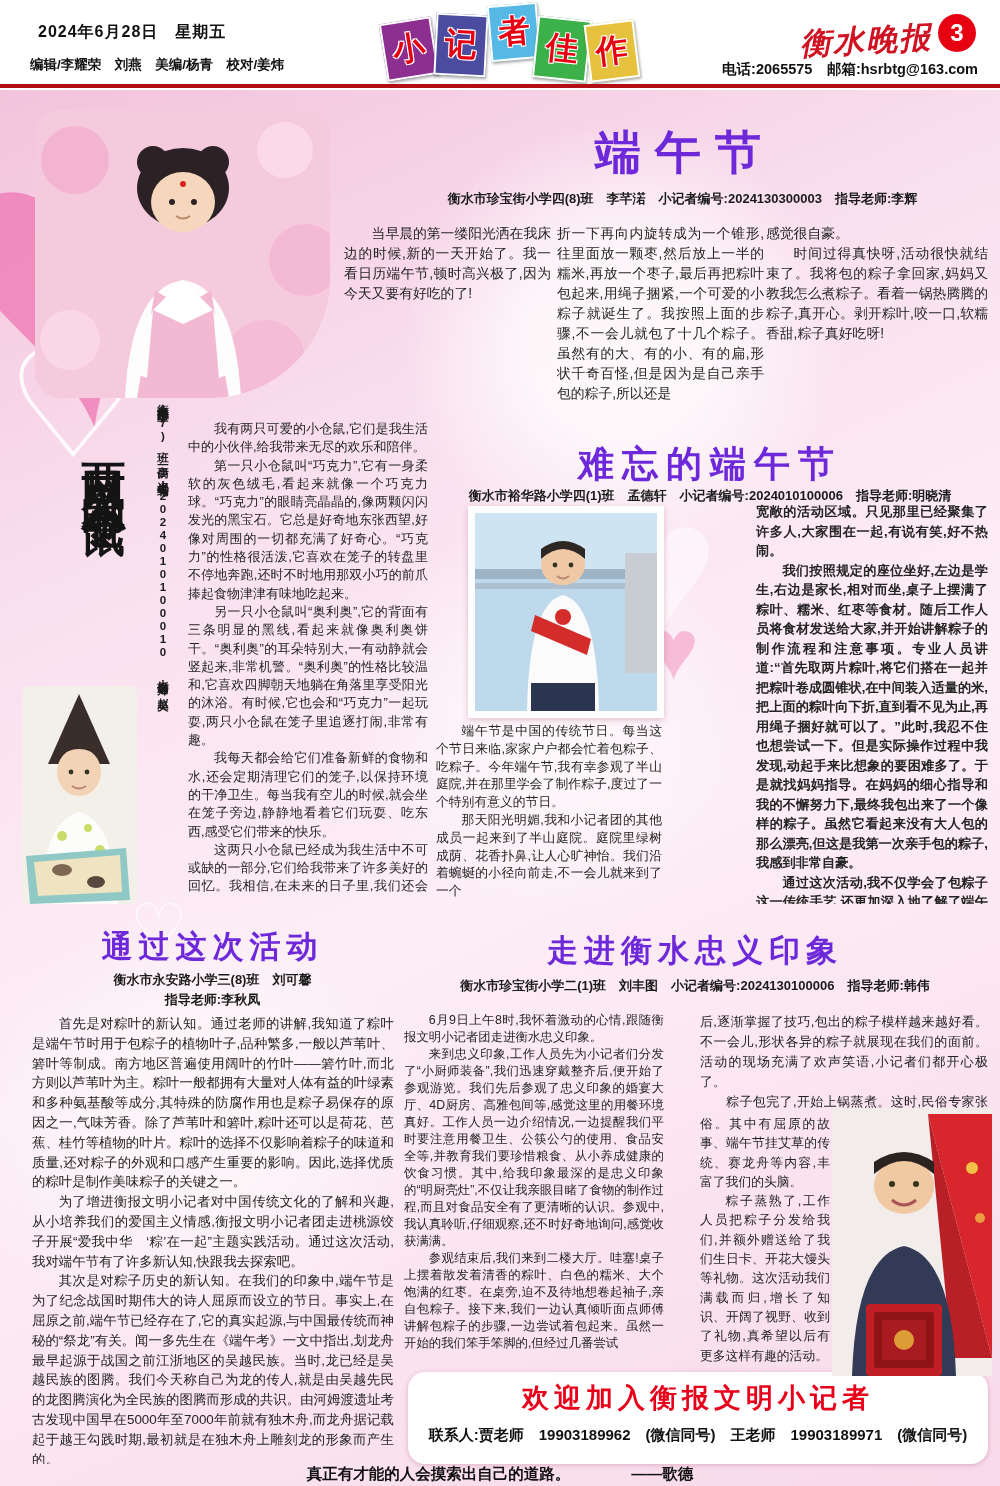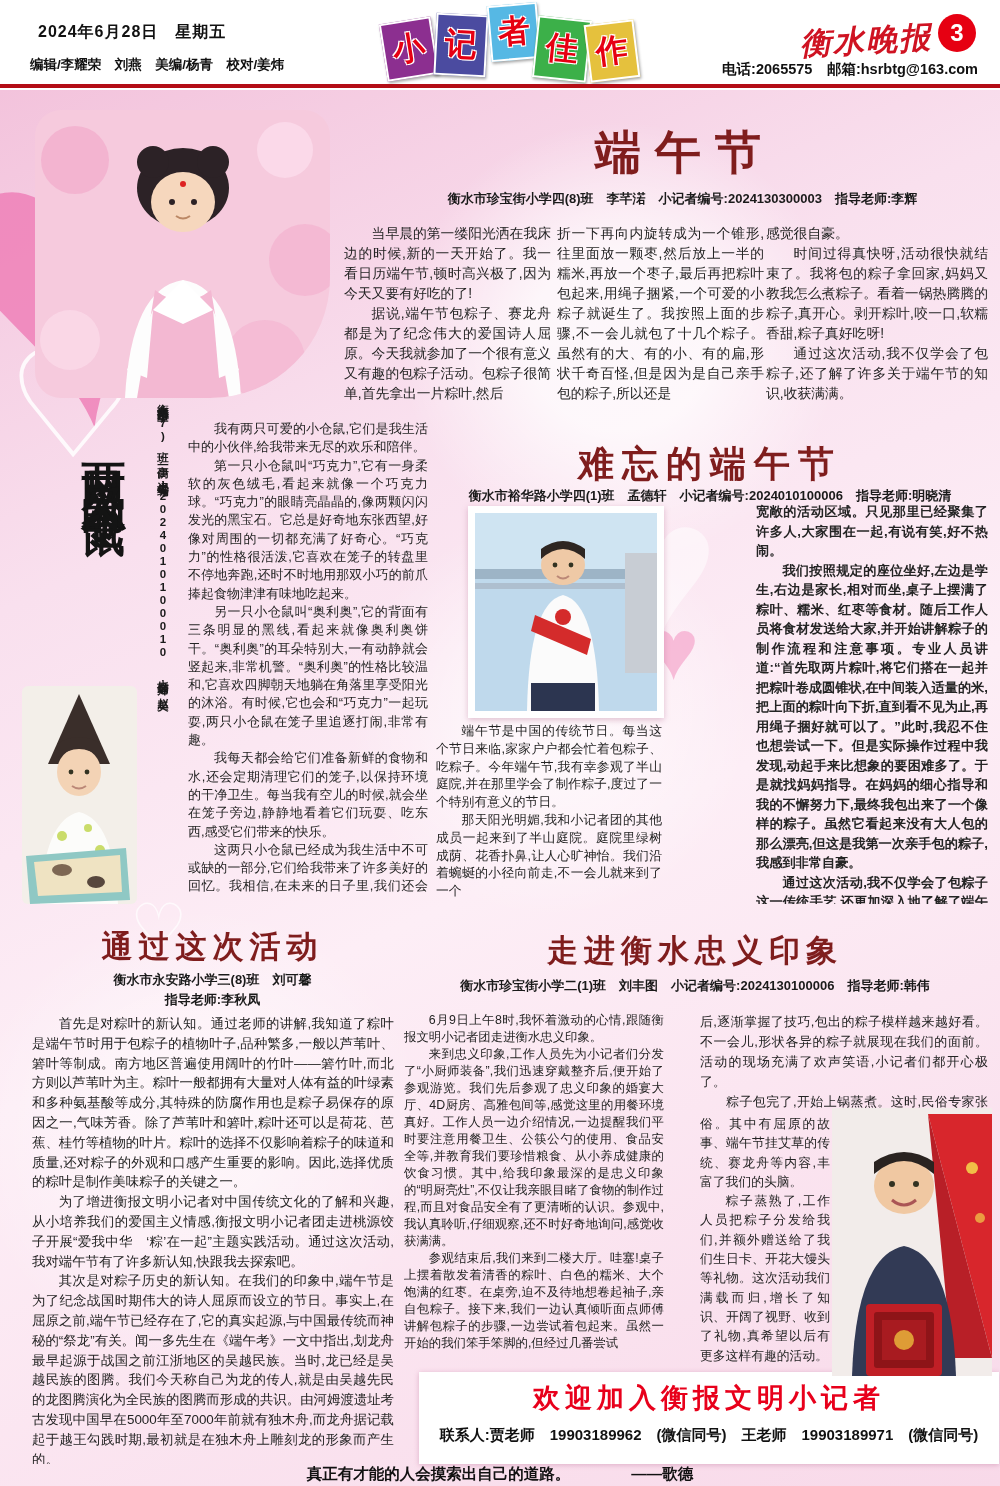--- a/index.html
+++ b/index.html
@@ -36,21 +36,21 @@
 
   
   .photo { position:absolute; overflow:hidden; }
   .photo svg { display:block; width:100%; height:100%; }
   .ph-hanfu { left:35px; top:110px; width:295px; height:288px; border-radius:26px 26px 120px 26px; }
   .ph-hamster { left:22px; top:686px; width:115px; height:218px; border-radius:6px; }
   .ph-boy { left:468px; top:506px; width:196px; height:212px; background:#fff; padding:7px; box-shadow:0 2px 6px rgba(170,90,130,.35); }
   .ph-flagboy { left:832px; top:1108px; width:160px; height:268px; z-index:6; }
 
   
-  .art-title { position:absolute; text-align:center; font-weight:900; color:#7f1d1d; font-family:"Liberation Sans","DejaVu Sans",sans-serif; }
+  .art-title { position:absolute; text-align:center; font-weight:900; color:#6d28d9; font-family:"Liberation Sans","DejaVu Sans",sans-serif; }
   .byline { position:absolute; text-align:center; font-size:13px; font-weight:700; color:#1a1a1a; }
   .col { position:absolute; overflow:hidden; text-align:justify; color:#242424; }
   .col p { margin:0; }
   .col p.ind { text-indent:2em; }
 
   .a1-title { left:380px; top:122px; width:610px; font-size:46px; letter-spacing:14px; }
   .a1-byline { left:375px; top:190px; width:615px; }
   .a1c { top:224px; height:182px; font-size:13.8px; line-height:20px; }
   .a1c1 { left:344px; width:207px; }
   .a1c2 { left:557px; width:207px; }
@@ -71,21 +71,21 @@
   .xr-byline2 { left:30px; top:991px; width:365px; }
   .xr-body { left:32px; top:1014px; width:362px; height:450px; font-size:13.4px; line-height:19.8px; }
 
   .zy-title { left:400px; top:930px; width:590px; font-size:31px; letter-spacing:6px; }
   .zy-byline { left:400px; top:977px; width:590px; }
   .zy-col1 { left:404px; top:1012px; width:260px; height:352px; font-size:12.4px; line-height:17px; }
   .zy-col2top { left:700px; top:1012px; width:288px; height:102px; font-size:13px; line-height:20px; }
   .zy-col2side { left:700px; top:1114px; width:130px; height:258px; font-size:12.8px; line-height:19.3px; }
 
   
-  .banner { position:absolute; left:419px; top:1372px; width:580px; height:92px; background:#fff; border-radius:0; box-shadow:0 1px 5px rgba(180,100,140,.4); z-index:5; }
+  .banner { position:absolute; left:408px; top:1372px; width:580px; height:92px; background:#fff; border-radius:17px; box-shadow:0 1px 5px rgba(180,100,140,.4); z-index:5; }
   .banner-title { text-align:center; padding-top:8px; font-size:27px; font-weight:900; color:#e8001b; letter-spacing:5px; }
   .banner-contacts { text-align:center; margin-top:10px; font-size:15px; font-weight:700; color:#111; }
 
   
   .footer { position:absolute; left:0; top:1464px; width:1000px; display:flex; justify-content:center; gap:61px; font-size:15.5px; font-weight:700; color:#111; z-index:5; }
 </style>
 </head>
 <body>
 
 <div id="page">
@@ -199,29 +199,27 @@
       <rect x="50" y="212" width="44" height="40" fill="#a81b20"></rect>
       <circle cx="72" cy="232" r="10" fill="#e8b33b" opacity=".85"></circle>
     </svg>
   </div>
 
   <section>
     <h1 class="art-title a1-title">端午节</h1>
     <div class="byline a1-byline">衡水市珍宝街小学四(8)班　李芊渃　小记者编号:2024130300003　指导老师:李辉</div>
     <div class="col a1c a1c1">
         <p class="ind">当早晨的第一缕阳光洒在我床边的时候,新的一天开始了。我一看日历端午节,顿时高兴极了,因为今天又要有好吃的了!</p>
-        <p class="ind">据说,端午节包粽子、赛龙舟都是为了纪念伟大的爱国诗人屈原。今天我就参加了一个很有意义又有趣的包粽子活动。包粽子很简单,首先拿出一片粽叶,然后</p>
       </div>
     <div class="col a1c a1c2">
         <p class="">折一下再向内旋转成为一个锥形,往里面放一颗枣,然后放上一半的糯米,再放一个枣子,最后再把粽叶包起来,用绳子捆紧,一个可爱的小粽子就诞生了。我按照上面的步骤,不一会儿就包了十几个粽子。虽然有的大、有的小、有的扁,形状千奇百怪,但是因为是自己亲手包的粽子,所以还是</p>
       </div>
     <div class="col a1c a1c3">
         <p class="">感觉很自豪。</p>
         <p class="ind">时间过得真快呀,活动很快就结束了。我将包的粽子拿回家,妈妈又教我怎么煮粽子。看着一锅热腾腾的粽子,真开心。剥开粽叶,咬一口,软糯香甜,粽子真好吃呀!</p>
-        <p class="ind">通过这次活动,我不仅学会了包粽子,还了解了许多关于端午节的知识,收获满满。</p>
       </div>
   </section>
 
   <section>
     <h1 class="ham-title vert">两只可爱的小仓鼠</h1>
     <div class="ham-byline vert">衡水市裕华路小学三(7)班　高伊一　小记者编号:2024010100010　指导老师:赵美</div>
     <div class="col ham-body">
         <p class="ind">我有两只可爱的小仓鼠,它们是我生活中的小伙伴,给我带来无尽的欢乐和陪伴。</p>
         <p class="ind">第一只小仓鼠叫“巧克力”,它有一身柔软的灰色绒毛,看起来就像一个巧克力球。“巧克力”的眼睛亮晶晶的,像两颗闪闪发光的黑宝石。它总是好奇地东张西望,好像对周围的一切都充满了好奇心。“巧克力”的性格很活泼,它喜欢在笼子的转盘里不停地奔跑,还时不时地用那双小巧的前爪捧起食物津津有味地吃起来。</p>
         <p class="ind">另一只小仓鼠叫“奥利奥”,它的背面有三条明显的黑线,看起来就像奥利奥饼干。“奥利奥”的耳朵特别大,一有动静就会竖起来,非常机警。“奥利奥”的性格比较温和,它喜欢四脚朝天地躺在角落里享受阳光的沐浴。有时候,它也会和“巧克力”一起玩耍,两只小仓鼠在笼子里追逐打闹,非常有趣。</p>

